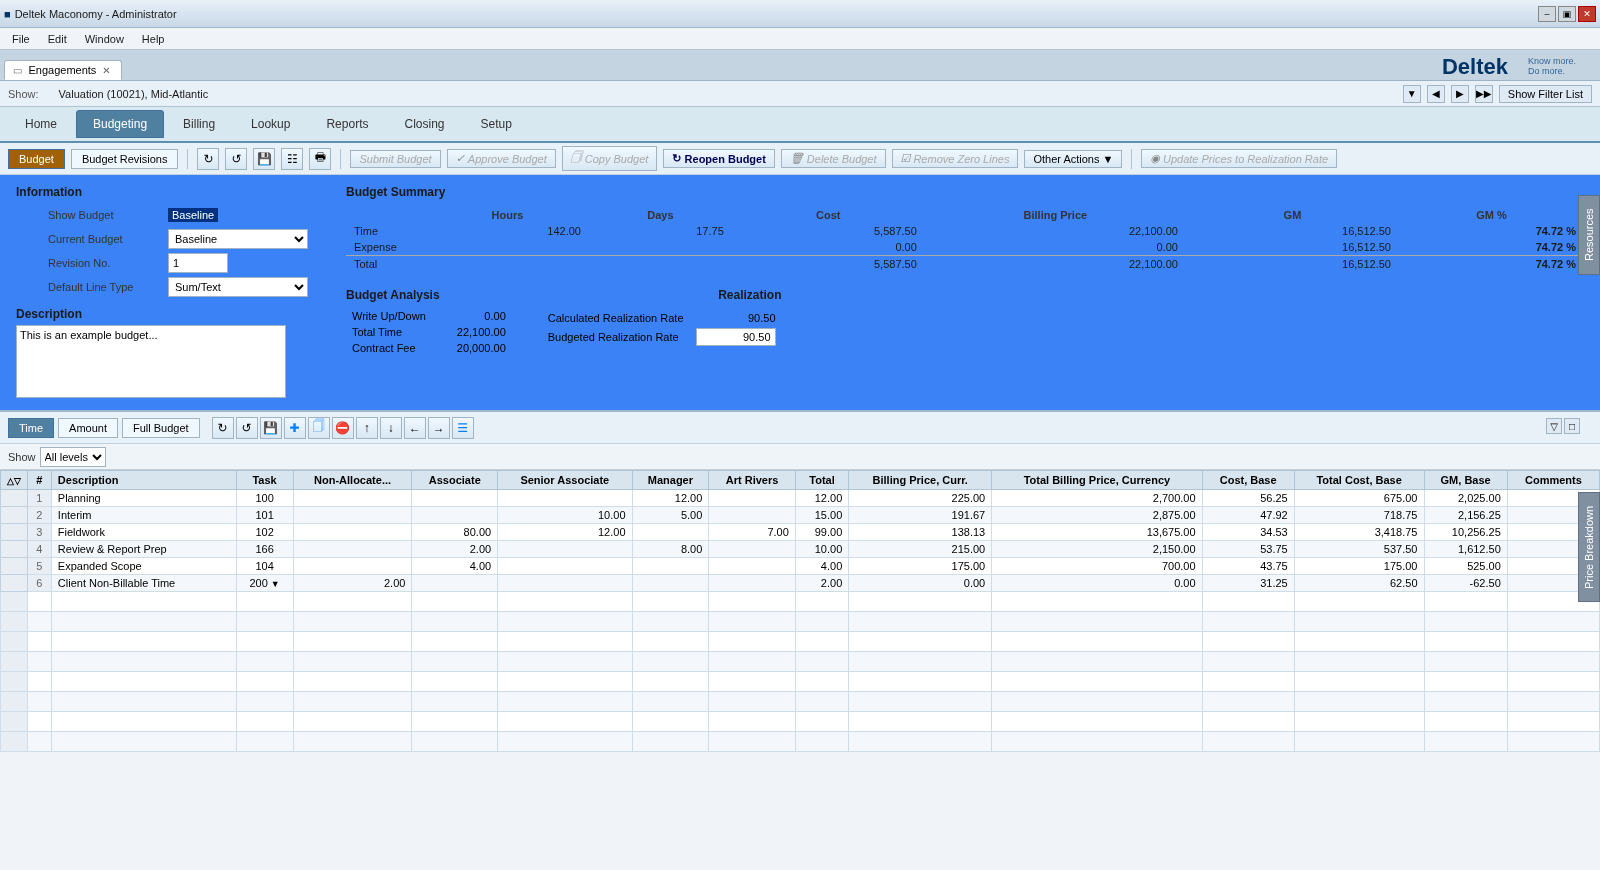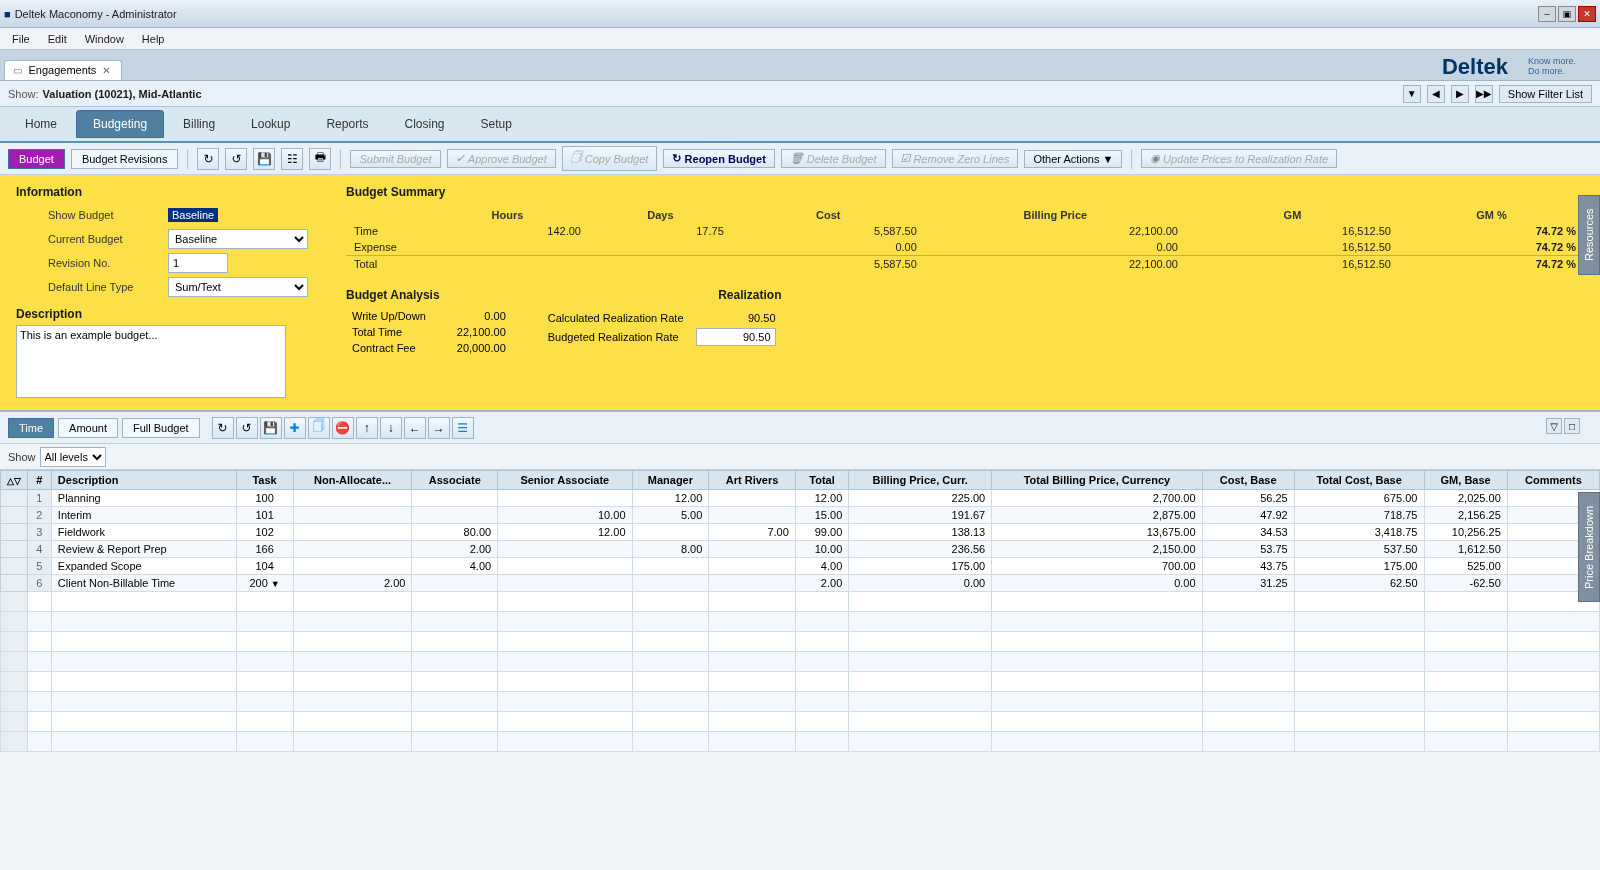--- a/index.html
+++ b/index.html
@@ -31,30 +31,30 @@
     #show-bar .nav-btn { width: 18px; height: 18px; border: 1px solid #a0b4c4; background: #e0eaf4; cursor: pointer; display: flex; align-items: center; justify-content: center; font-size: 10px; }
 
     
     #main-tabs { display: flex; align-items: center; background: #d8e8f0; border-bottom: 2px solid #6090b0; padding: 0 8px; height: 36px; }
     .main-tab { padding: 6px 16px; cursor: pointer; font-size: 12px; color: #333; border: 1px solid transparent; margin-right: 2px; }
     .main-tab.active { background: #5080a0; color: white; border-radius: 3px 3px 0 0; border: 1px solid #4070a0; }
 
     
     #toolbar { display: flex; align-items: center; padding: 3px 8px; background: #e8f0f8; border-bottom: 1px solid #c0d0dc; gap: 6px; height: 32px; }
     .sub-tab { padding: 3px 10px; border: 1px solid #a0b4c4; background: #f0f8ff; cursor: pointer; font-size: 11px; }
-    .sub-tab.active { background: #a21caf; color: white; border-color: #4070a0; }
+    .sub-tab.active { background: #a16207; color: white; border-color: #4070a0; }
     .toolbar-sep { width: 1px; height: 20px; background: #b0c4d4; margin: 0 3px; }
     .toolbar-btn { padding: 2px 8px; border: 1px solid #a0b4c4; background: linear-gradient(to bottom, #f0f8ff, #d8e8f4); cursor: pointer; font-size: 11px; white-space: nowrap; display: flex; align-items: center; gap: 3px; }
     .toolbar-btn.disabled { color: #aaa; font-style: italic; }
 
     
     #content-area { display: flex; flex-direction: column; flex: 1; overflow: hidden; }
 
     
-    #upper-panel { background: #fde047; border-bottom: 2px solid #a0b8cc; padding: 10px 16px; display: flex; gap: 20px; min-height: 220px; position: relative; }
+    #upper-panel { background: #3b82f6; border-bottom: 2px solid #a0b8cc; padding: 10px 16px; display: flex; gap: 20px; min-height: 220px; position: relative; }
 
     #info-section { width: 310px; flex-shrink: 0; }
     #info-section h3 { font-size: 12px; font-weight: bold; color: #1a1a1a; margin-bottom: 6px; }
     .info-row { display: flex; align-items: center; margin-bottom: 4px; margin-left: 32px; }
     .info-label { width: 120px; font-size: 11px; color: #333; }
     .info-select { width: 140px; height: 20px; border: 1px solid #a0b4c4; background: white; font-size: 11px; padding: 1px 2px; }
     .info-input { width: 60px; height: 20px; border: 1px solid #a0b4c4; background: white; font-size: 11px; padding: 1px 4px; }
     .show-budget-selected { background: #003080; color: white; padding: 1px 4px; font-size: 11px; }
 
     #desc-section { margin-top: 10px; }
@@ -137,23 +137,23 @@
     <div style="margin-left:auto; display:flex; align-items:center; gap:20px; padding-right:20px;">
       <span style="font-size:22px; font-weight:bold; color:#003366;">Deltek</span>
       <div style="display:flex; flex-direction:column; line-height:1.1;">
         <span style="font-size:9px; color:#336699;">Know more.</span>
         <span style="font-size:9px; color:#336699;">Do more.</span>
       </div>
     </div>
   </div>
 
   <div id="show-bar">
-    <div style="display:flex; align-items:center; gap:4px;">
+    <div style="display:flex; align-items:center; gap:20px;">
       <span style="color:#555;">Show:</span>
-      <span style="font-weight:bold; color:#1a1a1a;">Valuation (10021), Mid-Atlantic</span>
+      <span style="font-weight:normal; color:#1a1a1a;">Valuation (10021), Mid-Atlantic</span>
     </div>
     <div class="show-right">
       <div class="nav-btn">▼</div>
       <div class="nav-btn">◀</div>
       <div class="nav-btn">▶</div>
       <div class="nav-btn">▶▶</div>
       <div style="padding: 2px 8px; border: 1px solid #a0b4c4; background: #e0eaf4; cursor: pointer; font-size:11px;">Show Filter List</div>
     </div>
   </div>
 
@@ -453,21 +453,21 @@
       <td class="row-num center" style="background:#e0eaf4; border:1px solid #c0d0dc;"></td>
       <td class="row-num center">4</td>
       <td>Review &amp; Report Prep</td>
       <td class="center">166</td>
       <td class="right"></td>
       <td class="right">2.00</td>
       <td class="right"></td>
       <td class="right">8.00</td>
       <td class="right"></td>
       <td class="right">10.00</td>
-      <td class="right">236.56</td>
+      <td class="right">215.00</td>
       <td class="right">2,150.00</td>
       <td class="right">53.75</td>
       <td class="right">537.50</td>
       <td class="right">1,612.50</td>
       <td></td>
     </tr>
               <tr>
       <td class="row-num center" style="background:#e0eaf4; border:1px solid #c0d0dc;"></td>
       <td class="row-num center">5</td>
       <td>Expanded Scope</td>

